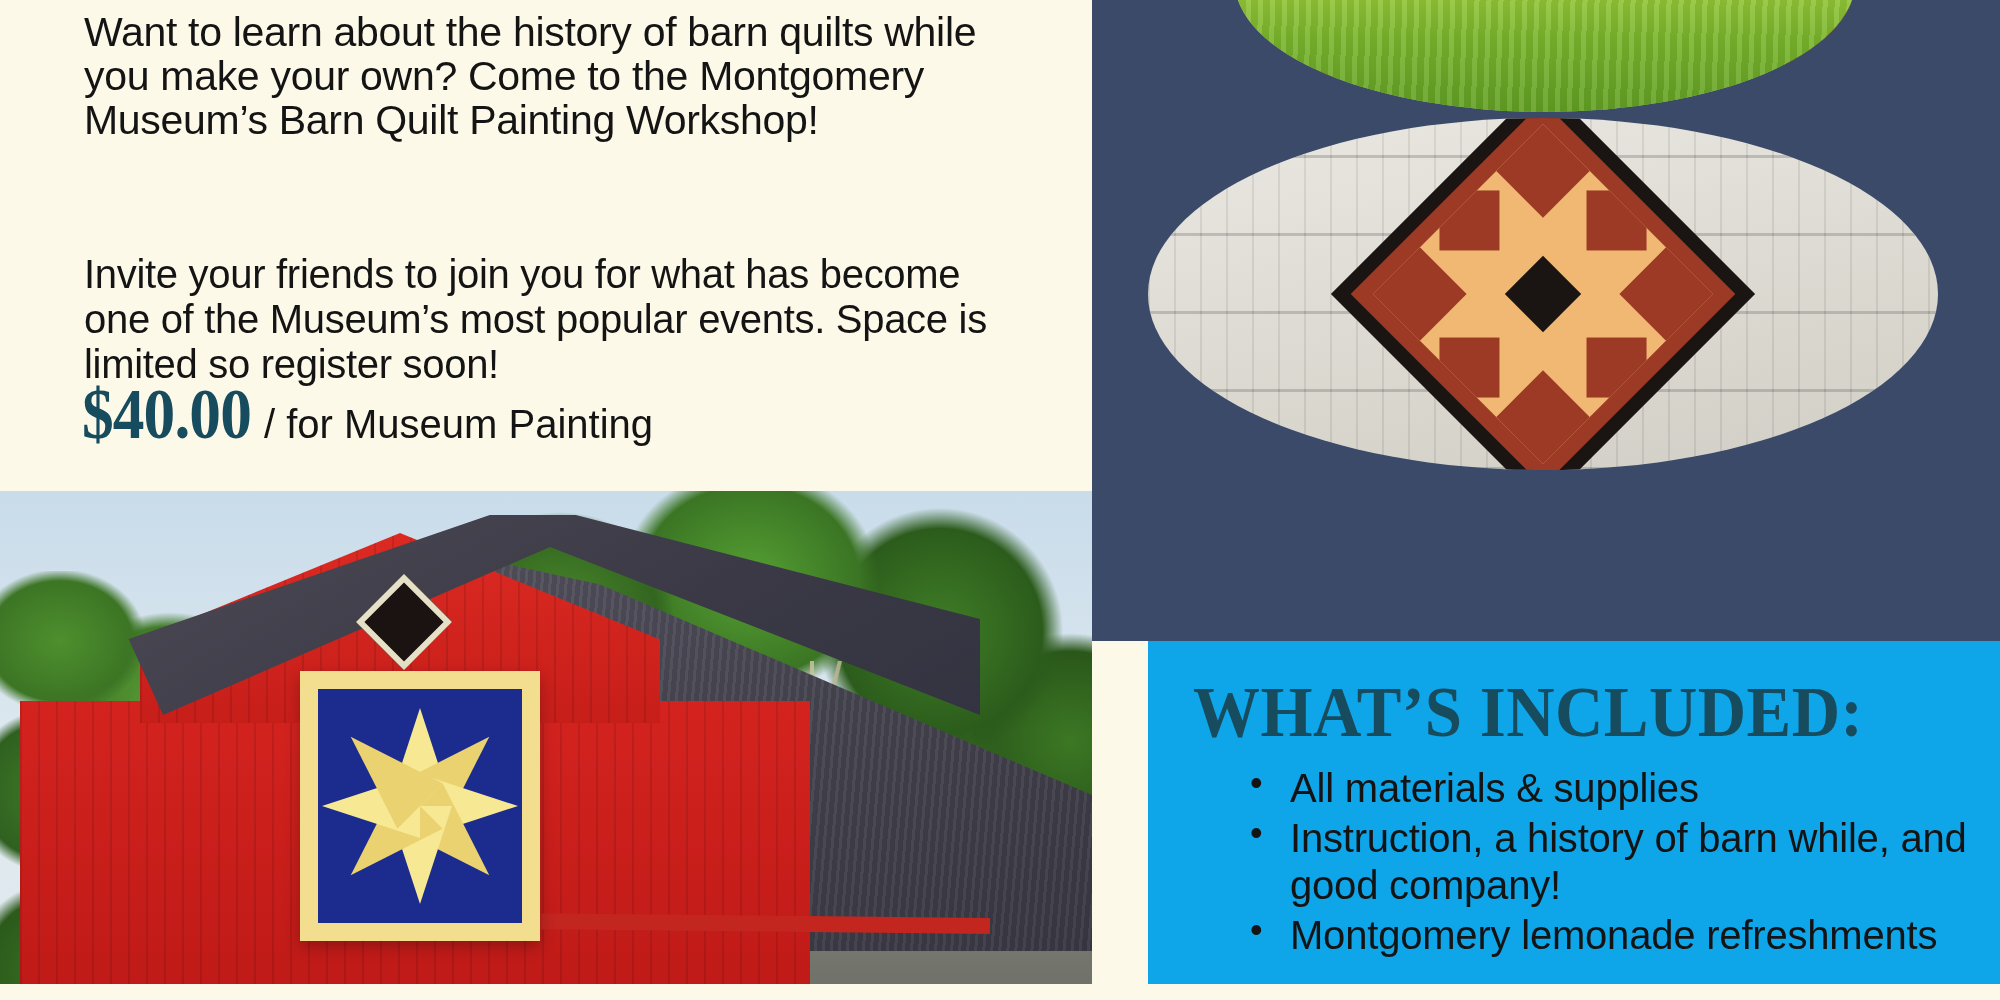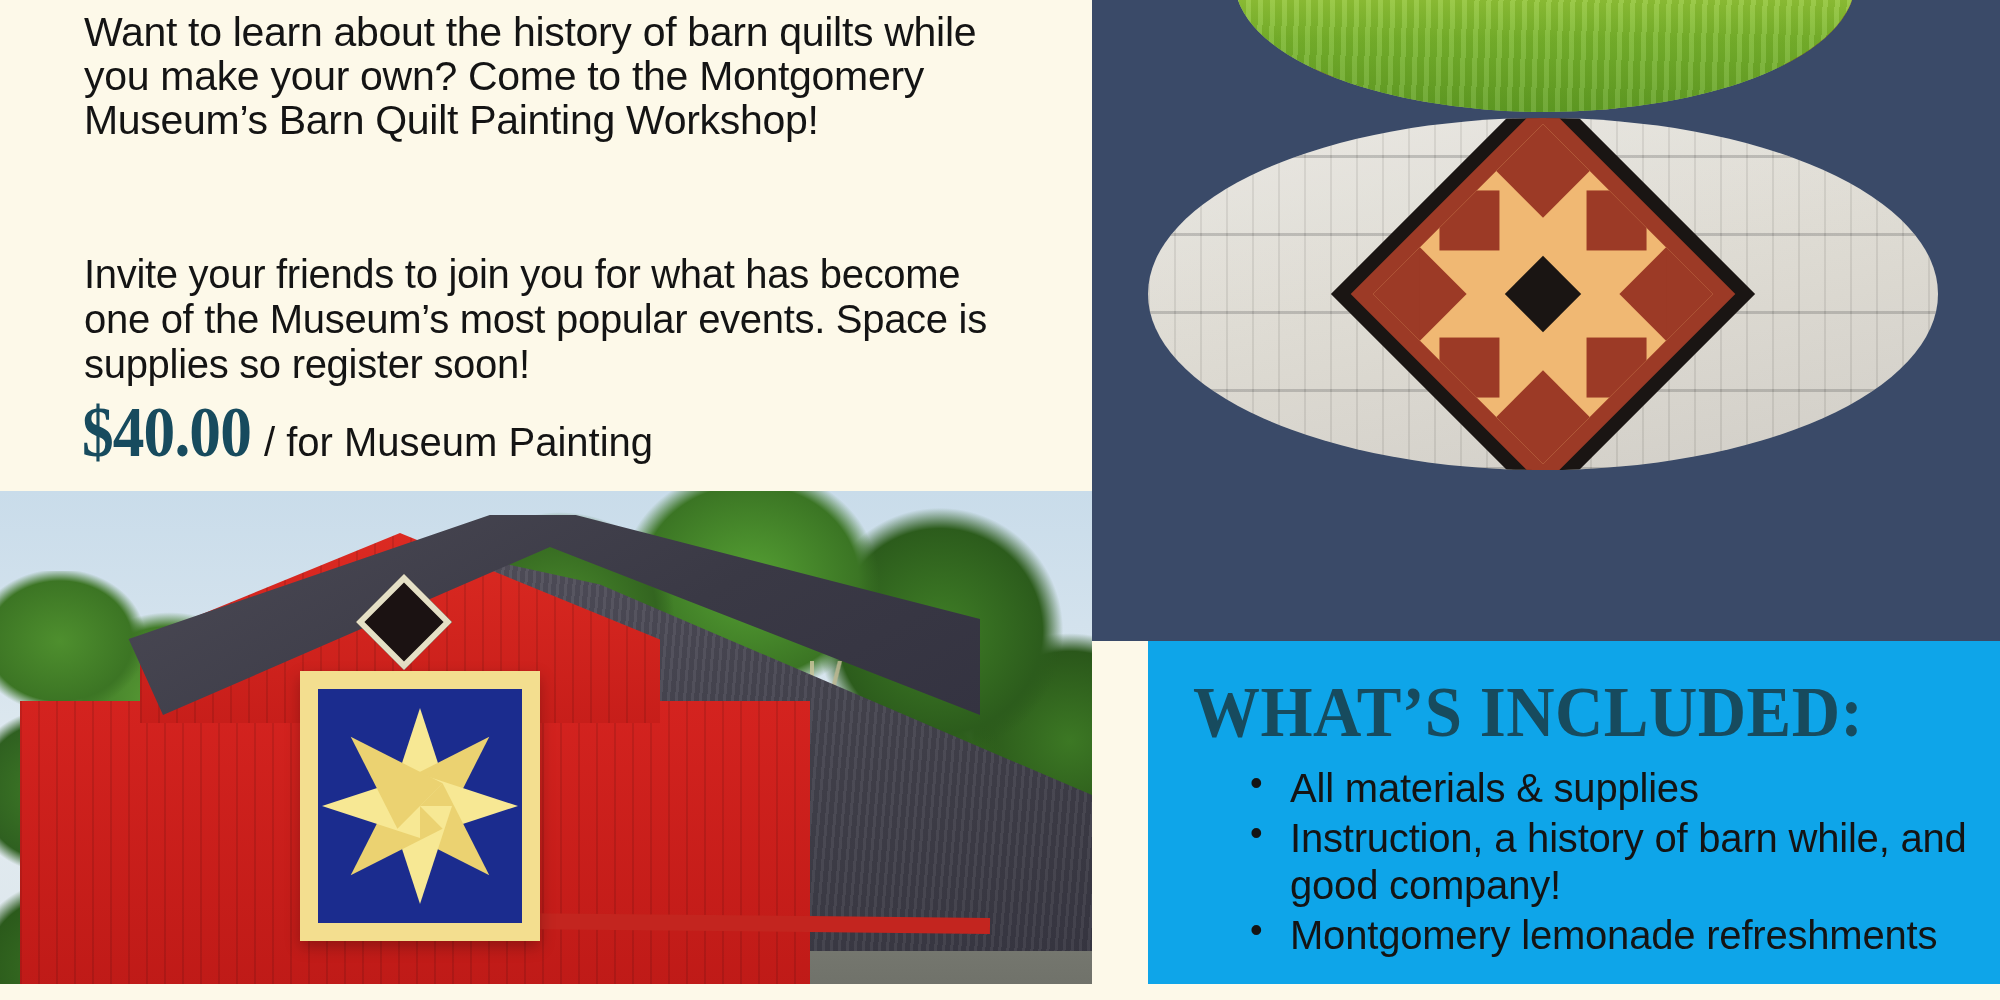--- a/index.html
+++ b/index.html
@@ -34,21 +34,21 @@
     font-size:41px; line-height:1.075; letter-spacing:-0.3px;
     font-weight:400; width:920px;
   }
   #para-1 { top:10px; }
   #para-2 { top:252px; font-size:40px; line-height:1.12; }
 
   .price-row {
     position:absolute; left:82px; display:flex; align-items:baseline; gap:0;
     white-space:nowrap;
   }
-  #price-row-members { top:391px;justify-content:center; }
+  #price-row-members { top:373px;justify-content:center; }
   #price-row-nonmembers { top:484px; }
   .price-amount {
     font-family:"Liberation Serif", serif;
     font-weight:700;
     font-size:72px;
     color:#174B5E;
     letter-spacing:-1px;
     transform:scaleX(0.88);
     transform-origin:left center;
     display:inline-block;
@@ -227,21 +227,21 @@
 </style>
 </head>
 <body>
 
 <div class="poster">
 
   <div class="panel-text-top">
 
     <p class="body-copy" id="para-1">Want to learn about the history of barn quilts while you make your own? Come to the Montgomery Museum’s Barn Quilt Painting Workshop!</p>
 
-    <p class="body-copy" id="para-2">Invite your friends to join you for what has become one of the Museum’s most popular events. Space is supplies so register soon!</p>
+    <p class="body-copy" id="para-2">Invite your friends to join you for what has become one of the Museum’s most popular events. Space is limited so register soon!</p>
 
     <div class="price-row" id="price-row-members">
       <span class="price-amount">$40.00</span>
       <span class="price-label">/ for Museum Painting</span>
     </div>
 
     <div class="price-row" id="price-row-nonmembers">
       <span class="price-amount">$45.00</span>
       <span class="price-label">/ for non-members</span>
     </div>

